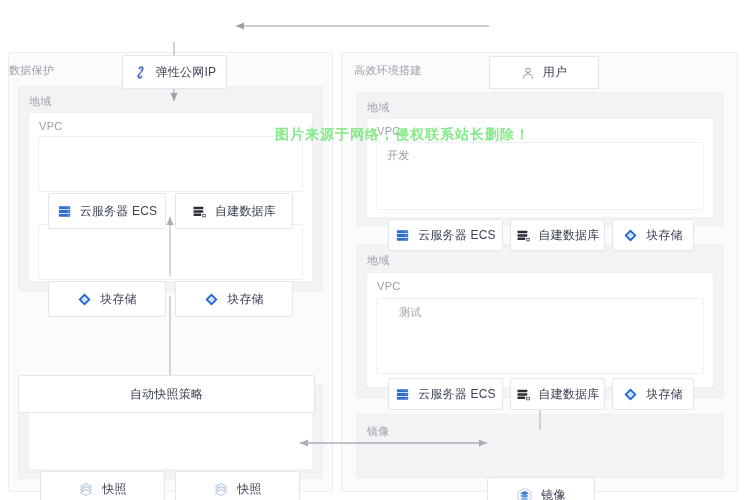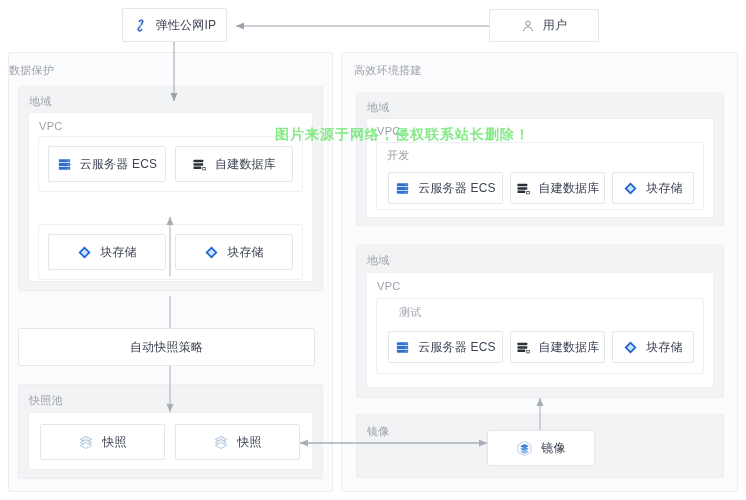--- a/index.html
+++ b/index.html
@@ -19,20 +19,21 @@
     border:1px solid #e3e6eb;
     border-radius:2px;
     display:flex;
     align-items:center;
     justify-content:center;
     gap:8px;
     font-size:12px;
     color:#3c4353;
     box-sizing:border-box;
     z-index:6;
+    margin-top:47px;
   }
   .node .lbl{white-space:nowrap;letter-spacing:.2px;}
 
   
   .grp{
     position:absolute;
     box-sizing:border-box;
     border-radius:2px;
   }
   .grp-outer{ background:#fafbfc; border:1px solid #ebedf0; }

